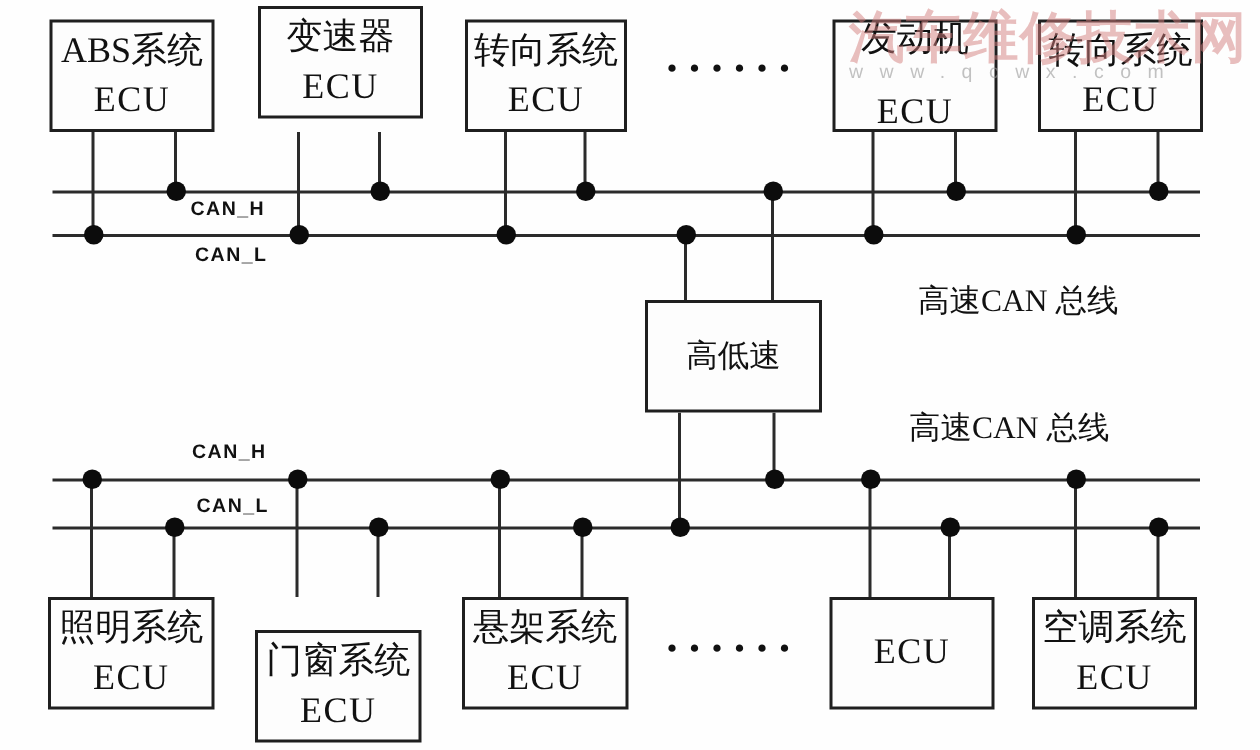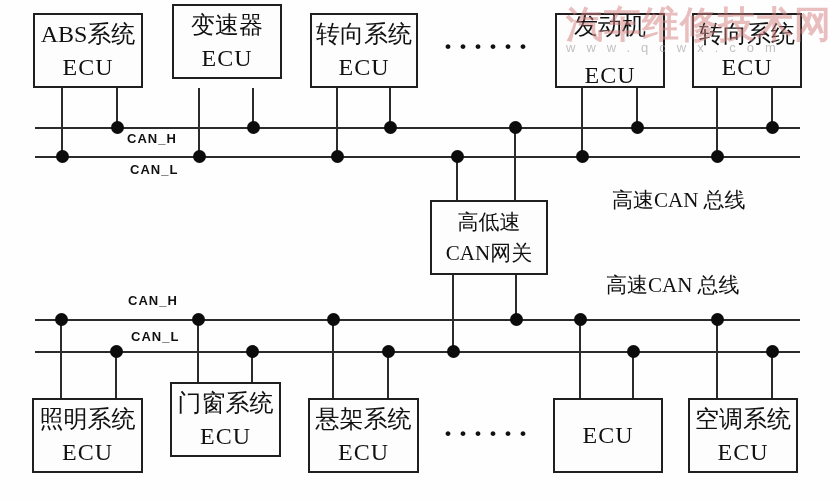--- a/index.html
+++ b/index.html
@@ -73,28 +73,27 @@
     <div class="ecu-name">发动机</div>
     <div class="ecu-type">ECU</div>
   </div>
   <div class="ecu-box" style="left:692px;top:13px;width:110px;">
     <div class="ecu-name">转向系统</div>
     <div class="ecu-type">ECU</div>
   </div>
 
   <div class="gw-box">
     <div>高低速</div>
-    <div>CAN网关</div>
   </div>
 
   <div class="ecu-box" style="left:32px;top:398px;width:111px;">
     <div class="ecu-name">照明系统</div>
     <div class="ecu-type">ECU</div>
   </div>
-  <div class="ecu-box" style="left:170px;top:382px;width:111px;text-align:right;">
+  <div class="ecu-box" style="left:170px;top:420px;width:111px;text-align:right;">
     <div class="ecu-name">门窗系统</div>
     <div class="ecu-type">ECU</div>
   </div>
   <div class="ecu-box" style="left:308px;top:398px;width:111px;">
     <div class="ecu-name">悬架系统</div>
     <div class="ecu-type">ECU</div>
   </div>
   <div class="ecu-box" style="left:553px;top:398px;width:110px;">
     <div class="ecu-type">ECU</div>
   </div>

